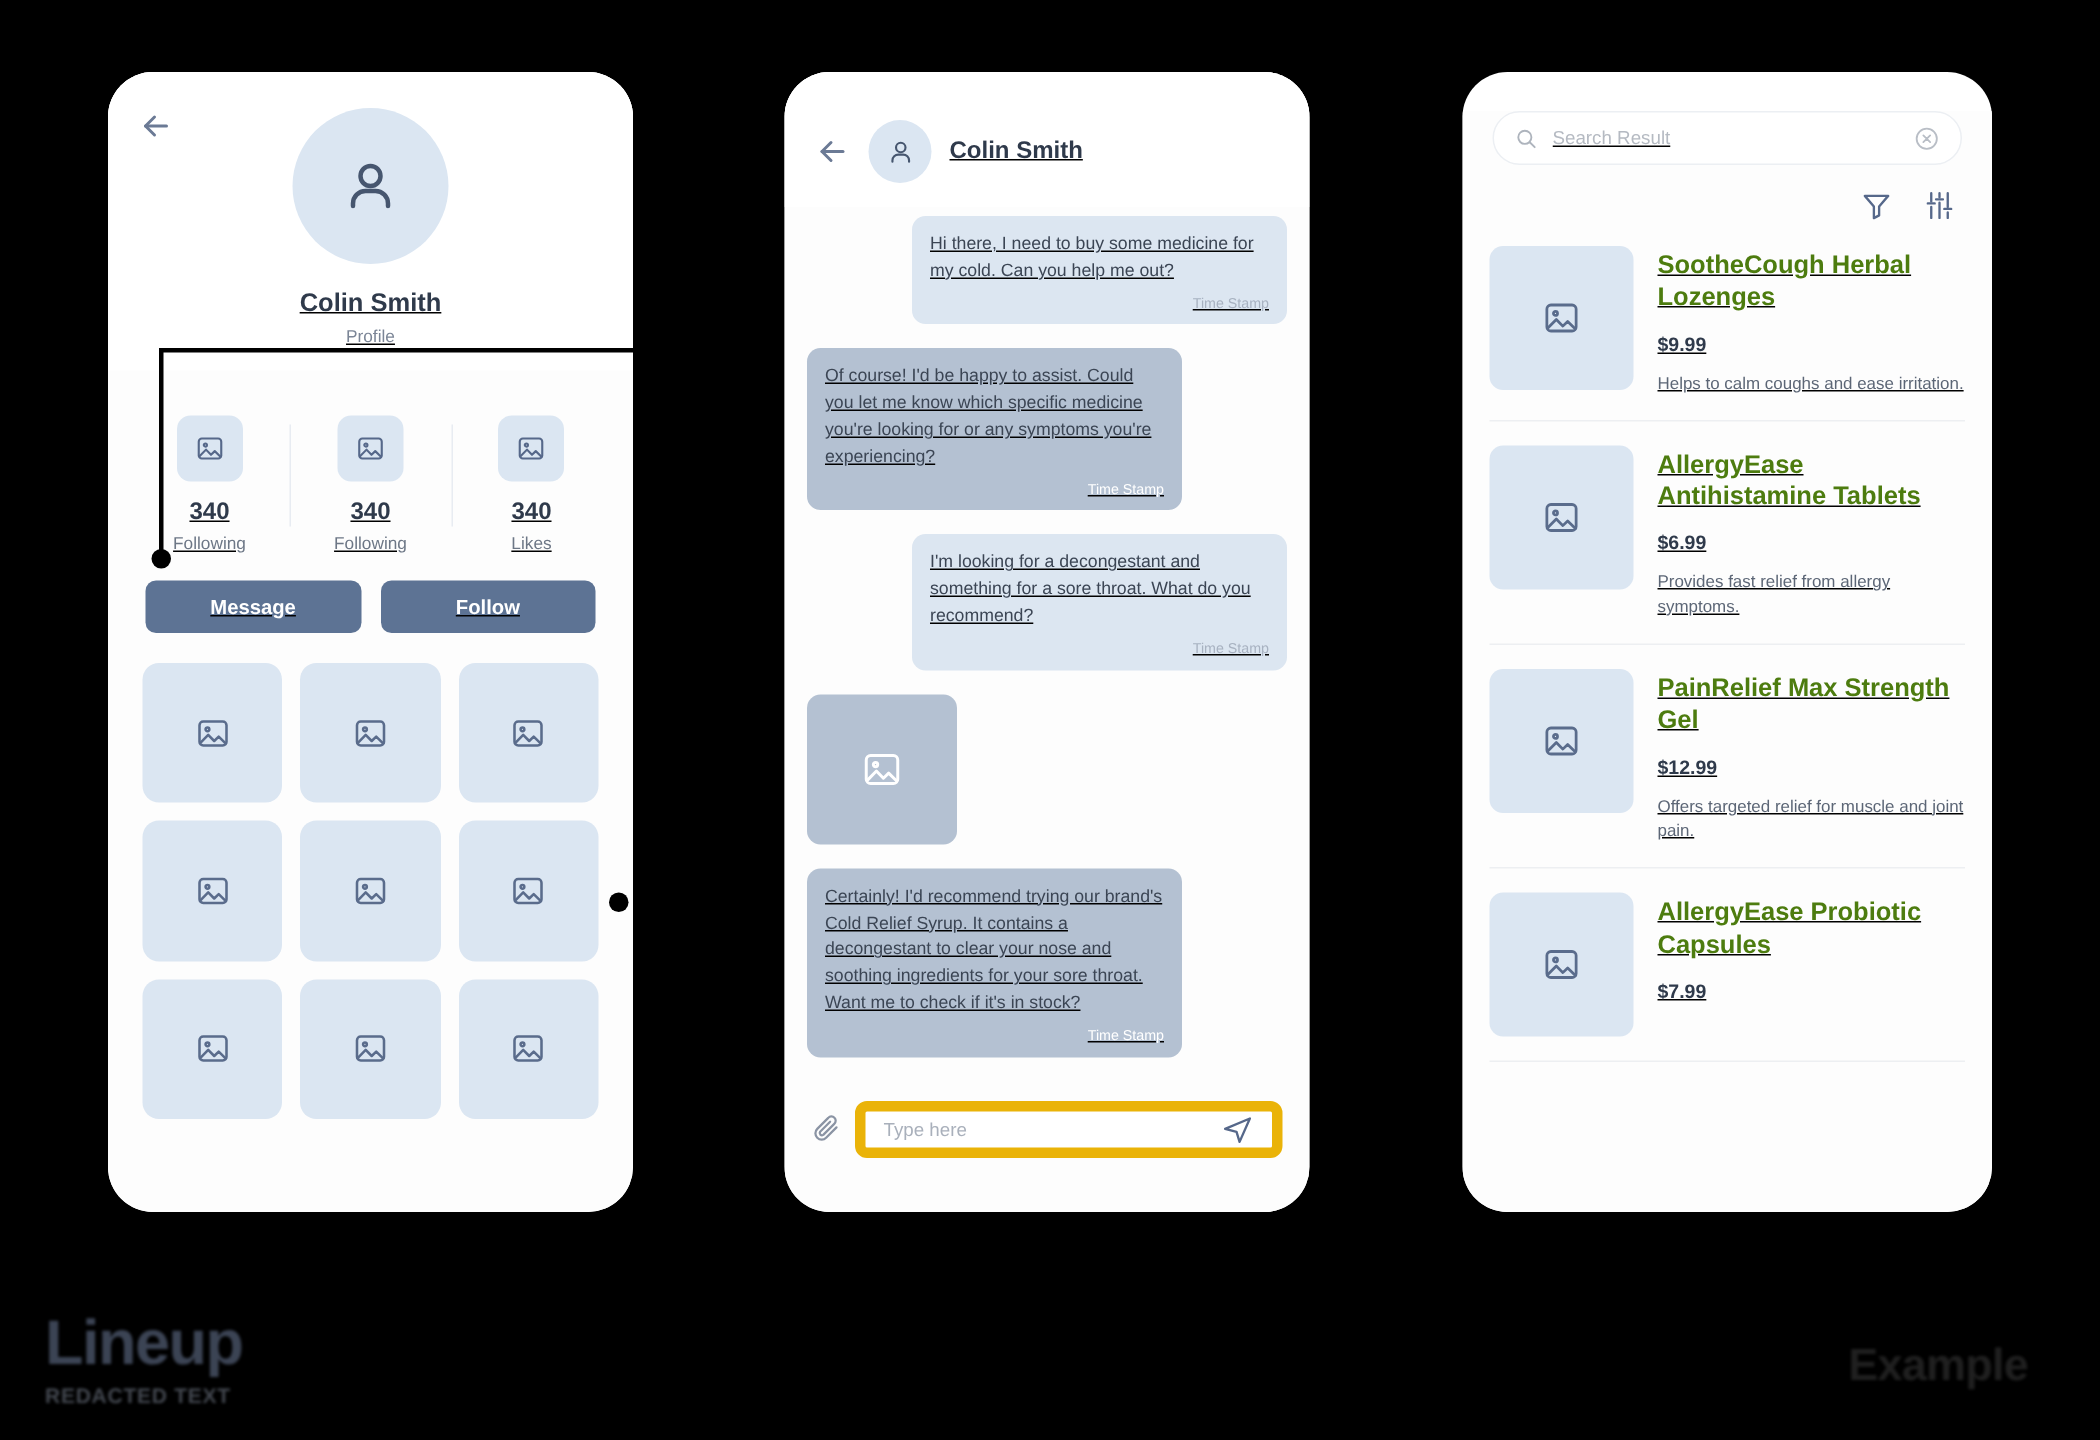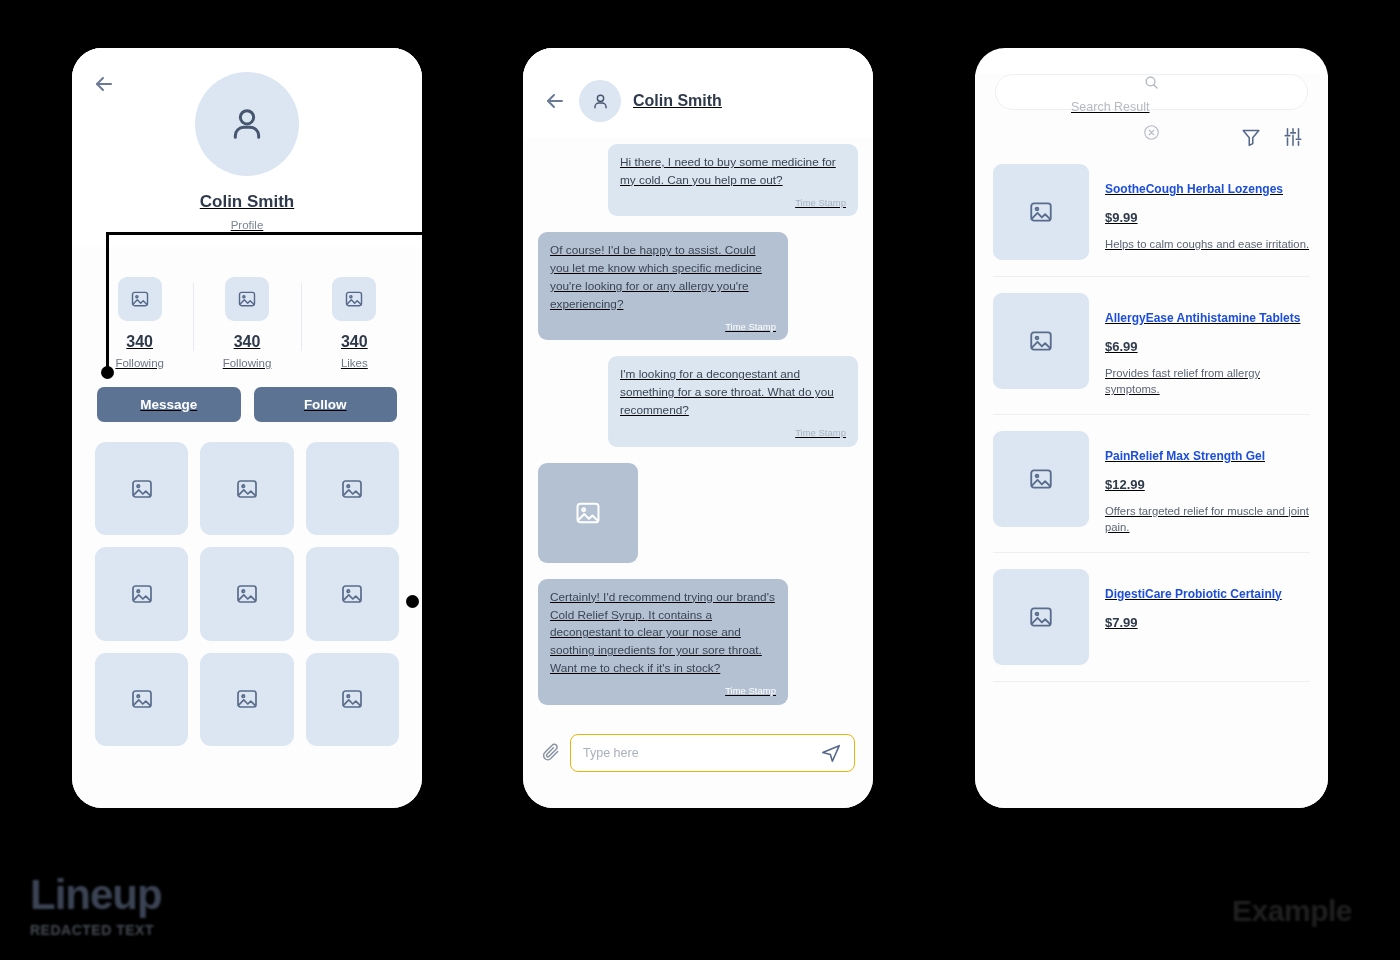--- a/index.html
+++ b/index.html
@@ -195,21 +195,21 @@
     padding: 0 18px;
   }
   .clip-btn {
     width: 20px; height: 24px; flex: none;
     color: #8b94a4;
     background: none; border: none; cursor: pointer;
   }
   .input-wrap {
     flex: 1;
     height: 38px;
-    border: 1px solid #eab308;
+    border: 7px solid #eab308;
     border-radius: 8px;
     background: #ffffff;
     display: flex; align-items: center;
     padding: 0 12px;
   }
   .input-wrap input {
     flex: 1;
     border: none; outline: none;
     font-size: 12.5px;
     color: #3b4554;
@@ -227,21 +227,20 @@
   
   .search-bar {
     margin: 26px 20px 0 20px;
     height: 36px;
     border: 1px solid #eceff3;
     border-radius: 18px;
     background: #ffffff;
     display: flex; align-items: center;
     padding: 0 14px;
     gap: 10px;
-    flex-direction: column;
   }
   .search-bar .mag { width: 15px; height: 15px; color: #aeb4bd; flex: none; }
   .search-bar input {
     flex: 1; border: none; outline: none;
     font-size: 12.5px; color: #4a5464;
     background: transparent;
     font-family: "Liberation Sans", sans-serif;
   }
   .search-bar input::placeholder { color: #b5bac2; }
   .clear-btn {
@@ -275,23 +274,22 @@
   .result-thumb {
     width: 96px; height: 96px;
     border-radius: 9px;
     background: #dbe6f2;
     flex: none;
     display: flex; align-items: center; justify-content: center;
   }
   .result-thumb svg { width: 26px; height: 26px; color: #5a6c8c; }
   .result-info { flex: 1; padding-top: 2px; }
   .result-title {
-    font-size: 12px; font-weight: bold; color: #1d4ed8;
+    font-size: 17px; font-weight: bold; color: #4d7c0f;
     line-height: 1.25;
-    margin-top: 16px;
   }
   .result-price {
     font-size: 13px; font-weight: bold; color: #2f3a4b;
     margin-top: 13px;
   }
   .result-desc {
     font-size: 11.3px; color: #5c6676;
     margin-top: 11px; line-height: 1.45;
   }
 
@@ -512,21 +510,21 @@
           </svg>
         </div>
         <div class="chat-title">Colin Smith</div>
       </div>
 
       <div class="chat-body" id="chat-body">
           <div class="msg-row out">
             <div class="bubble out"><span>Hi there, I need to buy some medicine for my cold. Can you help me out?</span><span class="stamp">Time Stamp</span></div>
           </div>
           <div class="msg-row in">
-            <div class="bubble in"><span>Of course! I'd be happy to assist. Could you let me know which specific medicine you're looking for or any allergy you're experiencing?</span><span class="stamp">Time Stamp</span></div>
+            <div class="bubble in"><span>Of course! I'd be happy to assist. Could you let me know which specific medicine you're looking for or any symptoms you're experiencing?</span><span class="stamp">Time Stamp</span></div>
           </div>
           <div class="msg-row out">
             <div class="bubble out"><span>I'm looking for a decongestant and something for a sore throat. What do you recommend?</span><span class="stamp">Time Stamp</span></div>
           </div>
           <div class="msg-row in">
             <div class="bubble-image">
               <span style="display: flex;">
                 <svg viewBox="0 0 24 24" fill="none" stroke="currentColor" stroke-width="1.7" stroke-linecap="round" stroke-linejoin="round">
                   <rect x="3" y="4" width="18" height="16" rx="2.5"></rect>
                   <circle cx="8.3" cy="9.2" r="1.25"></circle>
@@ -637,21 +635,21 @@
           </div>
           <div class="result-item">
             <div class="result-thumb">
               <svg viewBox="0 0 24 24" fill="none" stroke="currentColor" stroke-width="1.7" stroke-linecap="round" stroke-linejoin="round">
                 <rect x="3" y="4" width="18" height="16" rx="2.5"></rect>
                 <circle cx="8.3" cy="9.2" r="1.25"></circle>
                 <path d="M3.6 18.2l5.2-5.3 4 4.1 3-2.9 4.6 4.5"></path>
               </svg>
             </div>
             <div class="result-info">
-              <div class="result-title">DigestiCare Probiotic Certainly</div>
+              <div class="result-title">AllergyEase Probiotic Capsules</div>
               <div class="result-price">$7.99</div>
             </div>
           </div>
         </div>
 
     </div>
   </div>
 
   <div class="anno anno-line-h" style="left:106px; top:232px; width:318px;"></div>
   <div class="anno anno-line-v" style="left:106px; top:232px; height:140px;"></div>

